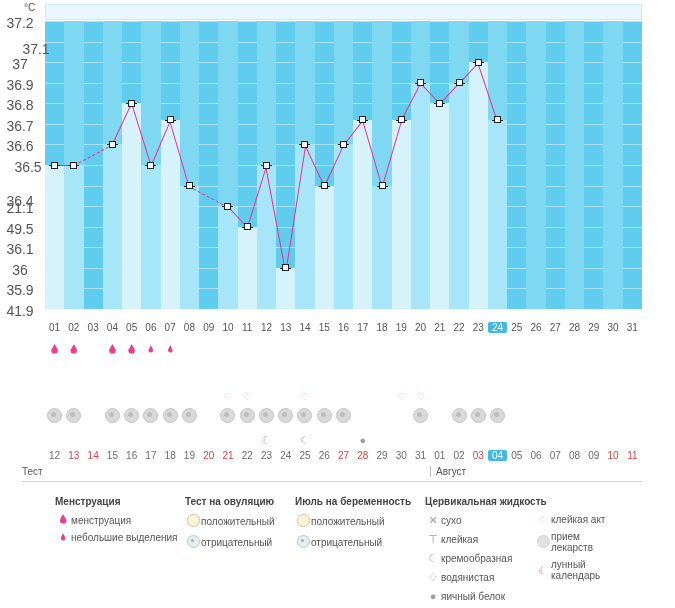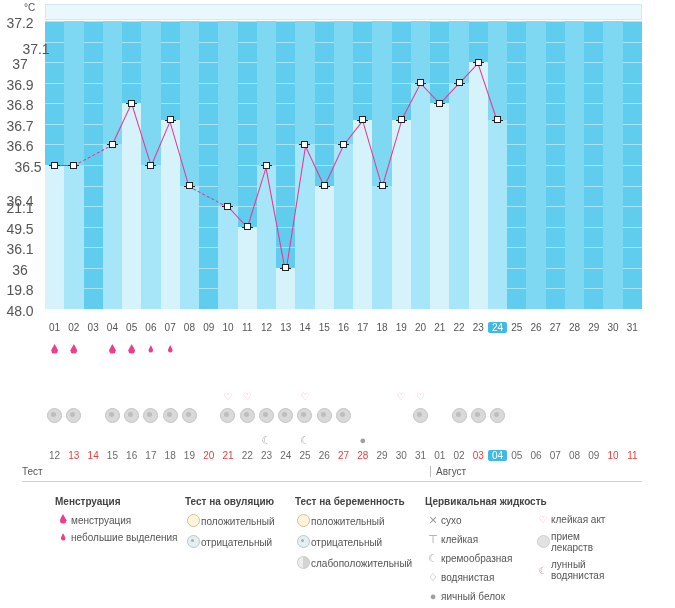--- a/index.html
+++ b/index.html
@@ -250,22 +250,22 @@
     <div class="ylabel" style="top: 76.7143px; left: 0px;">36.9</div>
     <div class="ylabel" style="top: 97.2857px; left: 0px;">36.8</div>
     <div class="ylabel" style="top: 117.857px; left: 0px;">36.7</div>
     <div class="ylabel" style="top: 138.429px; left: 0px;">36.6</div>
     <div class="ylabel" style="top: 159px; left: 8px;">36.5</div>
     <div class="ylabel" style="top: 193px; left: 0px;">36.4</div>
     <div class="ylabel" style="top: 200.143px; left: 0px;">21.1</div>
     <div class="ylabel" style="top: 220.714px; left: 0px;">49.5</div>
     <div class="ylabel" style="top: 241.286px; left: 0px;">36.1</div>
     <div class="ylabel" style="top: 261.857px; left: 0px;">36</div>
-    <div class="ylabel" style="top: 282.429px; left: 0px;">19.8</div>
-    <div class="ylabel" style="top: 303px; left: 0px;">48.0</div>
+    <div class="ylabel" style="top: 282.429px; left: 0px;">35.9</div>
+    <div class="ylabel" style="top: 303px; left: 0px;">41.9</div>
   </div>
 
 <div id="mid">
   <div class="irow" id="row-mens" style="top:4px;">
       <div class="icell" style="left: 0px;"><span class="drop"></span></div>
       <div class="icell" style="left: 19.2581px;"><span class="drop"></span></div>
       <div class="icell" style="left: 57.7742px;"><span class="drop"></span></div>
       <div class="icell" style="left: 77.0323px;"><span class="drop"></span></div>
       <div class="icell" style="left: 96.2903px;"><span class="drop small"></span></div>
       <div class="icell" style="left: 115.548px;"><span class="drop small"></span></div>
@@ -360,33 +360,29 @@
       <div class="litem">
         <span class="lic"><span class="circ"></span></span>
         <span>положительный</span>
       </div>
       <div class="litem">
         <span class="lic"><span class="circ neg"></span></span>
         <span>отрицательный</span>
       </div>
     </div>
     <div class="lgroup" style="left: 295px;">
-      <div class="ltitle">Тест на беременность</div>
+      <div class="ltitle">Июль на беременность</div>
       <div class="litem">
         <span class="lic"><span class="circ"></span></span>
         <span>положительный</span>
       </div>
       <div class="litem">
         <span class="lic"><span class="circ neg"></span></span>
         <span>отрицательный</span>
       </div>
-      <div class="litem">
-        <span class="lic"><span class="circ gg"></span></span>
-        <span>слабоположительный</span>
-      </div>
     </div>
     <div class="lgroup" style="left: 425px;">
       <div class="ltitle">Цервикальная жидкость</div>
       <div class="litem">
         <span class="lic"><span class="gsym">✕</span></span>
         <span>сухо</span>
       </div>
       <div class="litem">
         <span class="lic"><span class="gsym">⊤</span></span>
         <span>клейкая</span>
@@ -409,16 +405,16 @@
       <div class="litem">
         <span class="lic"><span class="mini-heart">♡</span></span>
         <span>клейкая акт</span>
       </div>
       <div class="litem">
         <span class="lic"><span class="mini-pill"></span></span>
         <span>прием лекарств</span>
       </div>
       <div class="litem">
         <span class="lic"><span class="mini-heart red">☾</span></span>
-        <span>лунный водянистая</span>
+        <span>лунный календарь</span>
       </div>
     </div>
   </div>
 
 </body></html>

